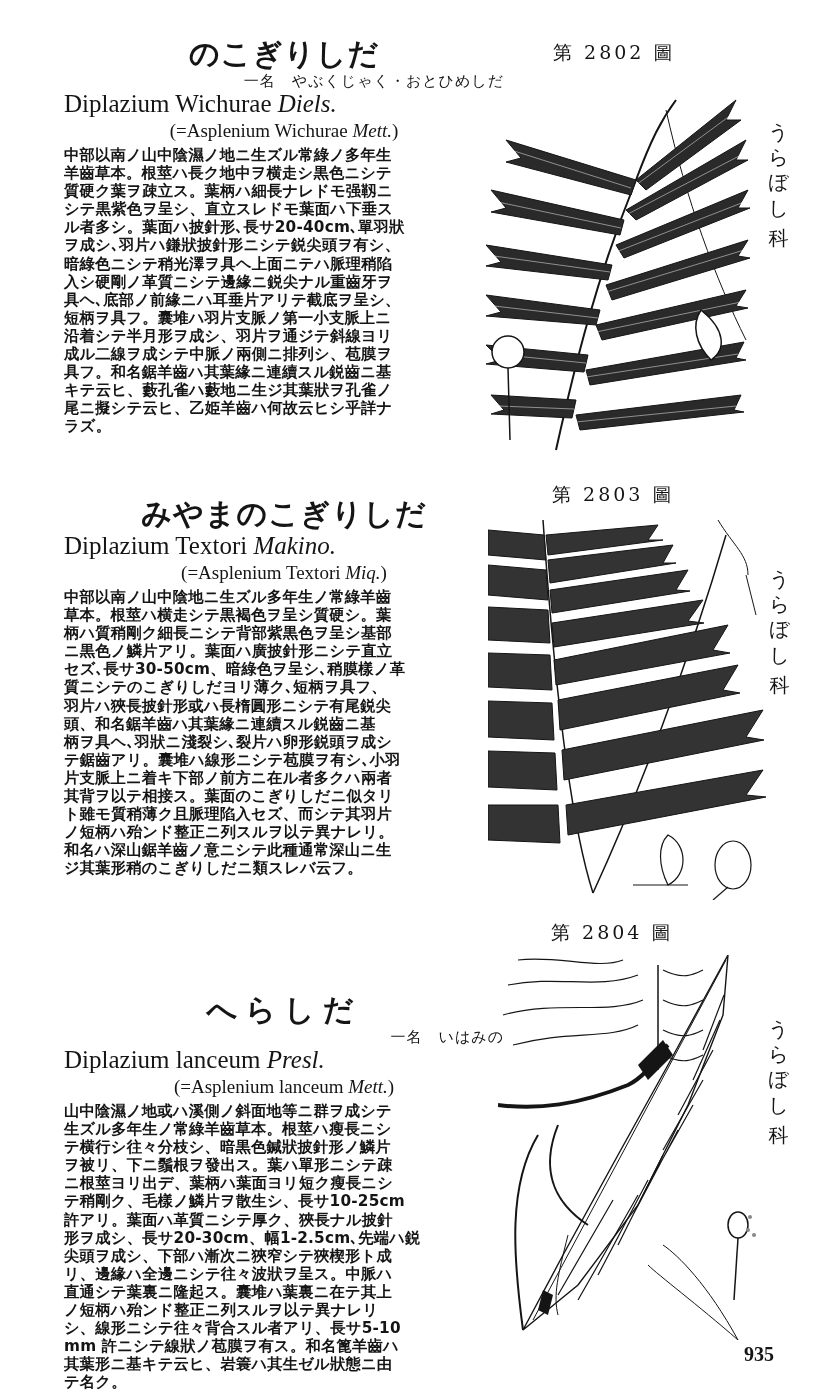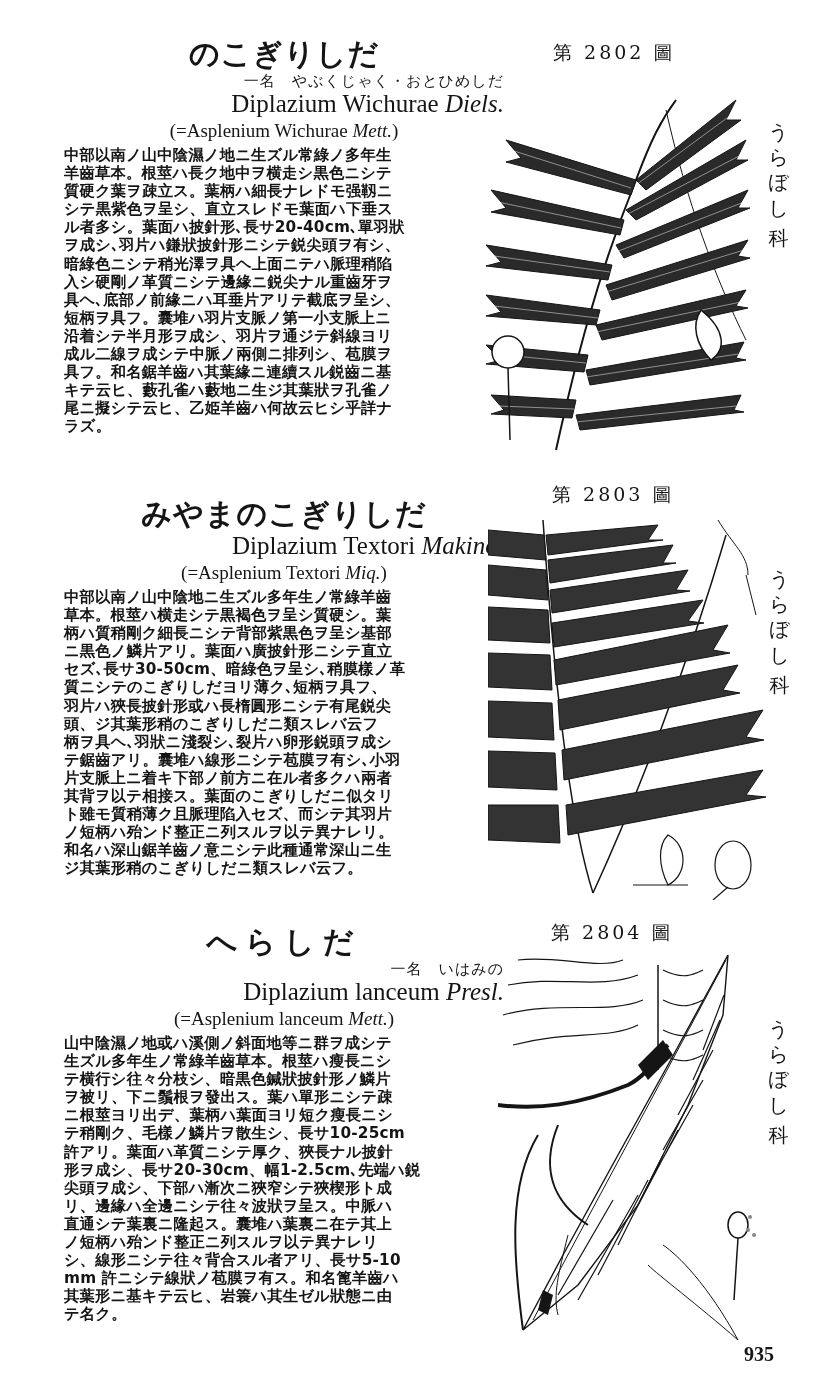--- a/index.html
+++ b/index.html
@@ -10,21 +10,21 @@
   .entry { position: absolute; left: 64px; width: 440px; }
   .jp-title {
     text-align: center; font-family: "DejaVu Sans", sans-serif; font-weight: bold;
     font-size: 30px; line-height: 36px; letter-spacing: 1px; margin: 0;
   }
   .alias {
     text-align: right; font-family: "DejaVu Sans", sans-serif; font-size: 15px;
     line-height: 18px; letter-spacing: 1px;
   }
   .sci {
-    text-align: right; font-family: "Liberation Serif", serif; font-size: 25px; line-height: 28px;
+    text-align: left; font-family: "Liberation Serif", serif; font-size: 25px; line-height: 28px;
   }
   .syn {
     text-align: center; font-family: "Liberation Serif", serif; font-size: 19px; line-height: 26px;
   }
   .sci i, .syn i { font-style: italic; }
   .body {
     font-family: "DejaVu Sans", sans-serif; font-weight: bold; font-size: 15.3px;
     line-height: 18.1px; text-align: justify; margin-top: 2px; letter-spacing: 0.2px;
   }
   .body .line { display: block; white-space: nowrap; }
@@ -116,21 +116,21 @@
     <span>(=Asplenium Textori</span> <i>Miq.</i><span>)</span>
   </div>
   <div class="body">
     <span class="line">中部以南ノ山中陰地ニ生ズル多年生ノ常綠羊齒</span>
     <span class="line">草本。根莖ハ横走シテ黒褐色ヲ呈シ質硬シ。葉</span>
     <span class="line">柄ハ質稍剛ク細長ニシテ背部紫黒色ヲ呈シ基部</span>
     <span class="line">ニ黒色ノ鱗片アリ。葉面ハ廣披針形ニシテ直立</span>
     <span class="line">セズ､長サ30-50cm、暗綠色ヲ呈シ､稍膜樣ノ革</span>
     <span class="line">質ニシテのこぎりしだヨリ薄ク､短柄ヲ具フ、</span>
     <span class="line">羽片ハ狹長披針形或ハ長楕圓形ニシテ有尾鋭尖</span>
-    <span class="line">頭、ジ其葉形稍のこぎりしだニ類スレバ云フ</span>
+    <span class="line">頭、和名鋸羊齒ハ其葉緣ニ連續スル鋭齒ニ基</span>
     <span class="line">柄ヲ具ヘ､羽狀ニ淺裂シ､裂片ハ卵形鋭頭ヲ成シ</span>
     <span class="line">テ鋸齒アリ。囊堆ハ線形ニシテ苞膜ヲ有シ､小羽</span>
     <span class="line">片支脈上ニ着キ下部ノ前方ニ在ル者多クハ兩者</span>
     <span class="line">其背ヲ以テ相接ス。葉面のこぎりしだニ似タリ</span>
     <span class="line">ト雖モ質稍薄ク且脈理陷入セズ、而シテ其羽片</span>
     <span class="line">ノ短柄ハ殆ンド整正ニ列スルヲ以テ異ナレリ。</span>
     <span class="line">和名ハ深山鋸羊齒ノ意ニシテ此種通常深山ニ生</span>
     <span class="line">ジ其葉形稍のこぎりしだニ類スレバ云フ。</span>
   </div>
 </div>
@@ -162,21 +162,21 @@
     <path d="M70 290 L0 290 L0 325 L72 328 Z"></path>
   </g>
   <g stroke="#151515" fill="#ffffff" stroke-width="1.2">
     <ellipse cx="245" cy="350" rx="18" ry="24"></ellipse>
     <path d="M240 372 L225 385"></path>
     <path d="M180 320 C200 330 200 360 180 370 C170 350 170 330 180 320 Z"></path>
     <path d="M145 370 L200 370"></path>
   </g>
 </svg>
 
-<div class="entry" style="top:924px;">
+<div class="entry" style="top:992px;">
   <div class="jp-title" style="letter-spacing:8px;">へらしだ</div>
   <div class="alias">一名　いはみの</div>
   <div class="sci">
     <span>Diplazium lanceum</span> <i>Presl.</i>
   </div>
   <div class="syn">
     <span>(=Asplenium lanceum</span> <i>Mett.</i><span>)</span>
   </div>
   <div class="body">
     <span class="line">山中陰濕ノ地或ハ溪側ノ斜面地等ニ群ヲ成シテ</span>

